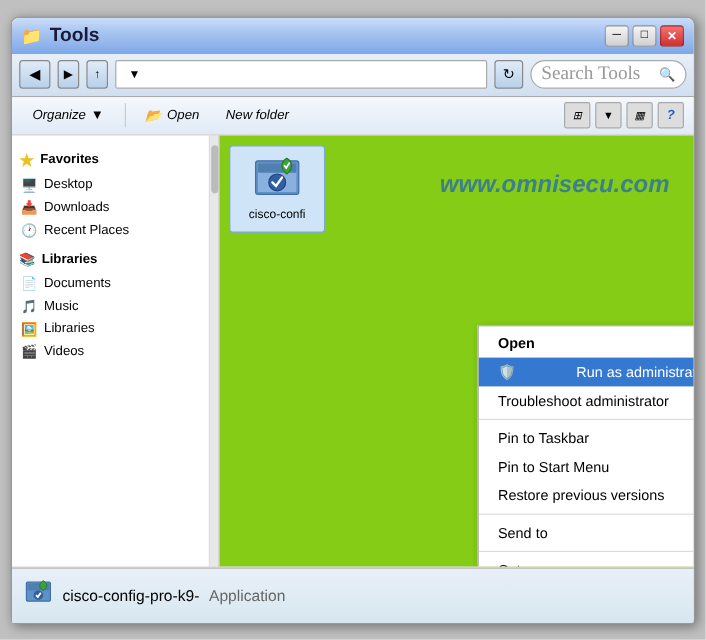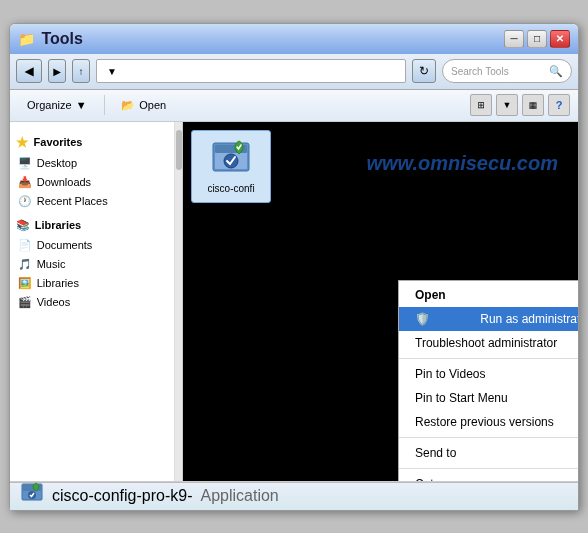--- a/index.html
+++ b/index.html
@@ -117,20 +117,21 @@
     }
 
     .toolbar {
       background: linear-gradient(to bottom, #f5f8fc, #e0eaf6);
       height: 32px;
       display: flex;
       align-items: center;
       padding: 0 8px;
       gap: 4px;
       border-bottom: 1px solid #ccc;
+      font-style: italic;
     }
     .toolbar-btn {
       height: 24px;
       padding: 0 8px;
       background: transparent;
       border: 1px solid transparent;
       border-radius: 3px;
       cursor: pointer;
       font-size: 11px;
       display: flex;
@@ -186,21 +187,21 @@
       padding: 4px 6px;
       cursor: pointer;
       font-size: 11px;
       font-weight: bold;
       gap: 5px;
     }
     .star-icon { color: #f0c020; font-size: 14px; }
 
     .file-area {
       flex: 1;
-      background: #000000;
+      background: #84cc16;
       padding: 8px;
       overflow: hidden;
       position: relative;
     }
     .watermark {
       position: absolute;
       top: 30px;
       right: 20px;
       font-size: 20px;
       font-weight: bold;
@@ -226,26 +227,26 @@
     }
     .file-name {
       font-size: 10px;
       text-align: center;
       margin-top: 4px;
       word-break: break-all;
     }
 
     .status-bar {
       background: linear-gradient(to bottom, #e8eff8, #d8e8f0);
-      height: 28px;
+      height: 46px;
       display: flex;
       align-items: center;
       padding: 0 10px;
       gap: 8px;
-      font-size: 16px;
+      font-size: 13px;
       border-top: 1px solid #bbb;
     }
 
     
     .context-menu {
       position: absolute;
       top: 158px;
       left: 215px;
       width: 210px;
       background: white;
@@ -291,34 +292,37 @@
     <div class="nav-btn">◀</div>
     <div class="nav-btn" style="width:18px; font-size:10px;">▶</div>
     <div class="nav-btn" style="width:18px; font-size:10px;">↑</div>
     <div class="address-path">
       <span style="margin-left:4px; font-size:10px;">▼</span>
     </div>
     <div class="refresh-btn">
       <span>↻</span>
     </div>
     <div class="search-box">
-      <span style="color:#999; font-size:10px;">Search Tools</span>
+      <span style="color:#999; font-size:16px;font-family:Liberation Serif, serif;">Search Tools</span>
       <span style="margin-left:auto; color:#888;">🔍</span>
     </div>
   </div>
 
   <div class="toolbar">
     <div class="toolbar-btn">
       <span>Organize</span>
       <span>▼</span>
     </div>
     <div class="toolbar-separator"></div>
     <div class="toolbar-btn">
       <span>📂</span>
       <span>Open</span>
+    </div>
+    <div class="toolbar-btn">
+      <span>New folder</span>
     </div>
     <div class="toolbar-right">
       <div class="view-btn" style="font-size:9px;">⊞</div>
       <div class="view-btn" style="font-size:9px;">▼</div>
       <div class="view-btn" style="font-size:9px;">▦</div>
       <div class="view-btn">
         <span style="font-size:11px; font-weight:bold; color:#2060c0;">?</span>
       </div>
     </div>
   </div>
@@ -401,21 +405,21 @@
         </div>
         <div class="ctx-item highlighted">
           <span style="margin-right:6px;">🛡️</span>
           <span>Run as administrator</span>
         </div>
         <div class="ctx-item">
           <span>Troubleshoot administrator</span>
         </div>
         <div class="ctx-separator"></div>
         <div class="ctx-item">
-          <span>Pin to Videos</span>
+          <span>Pin to Taskbar</span>
         </div>
         <div class="ctx-item">
           <span>Pin to Start Menu</span>
         </div>
         <div class="ctx-item">
           <span>Restore previous versions</span>
         </div>
         <div class="ctx-separator"></div>
         <div class="ctx-item">
           <span>Send to</span>

